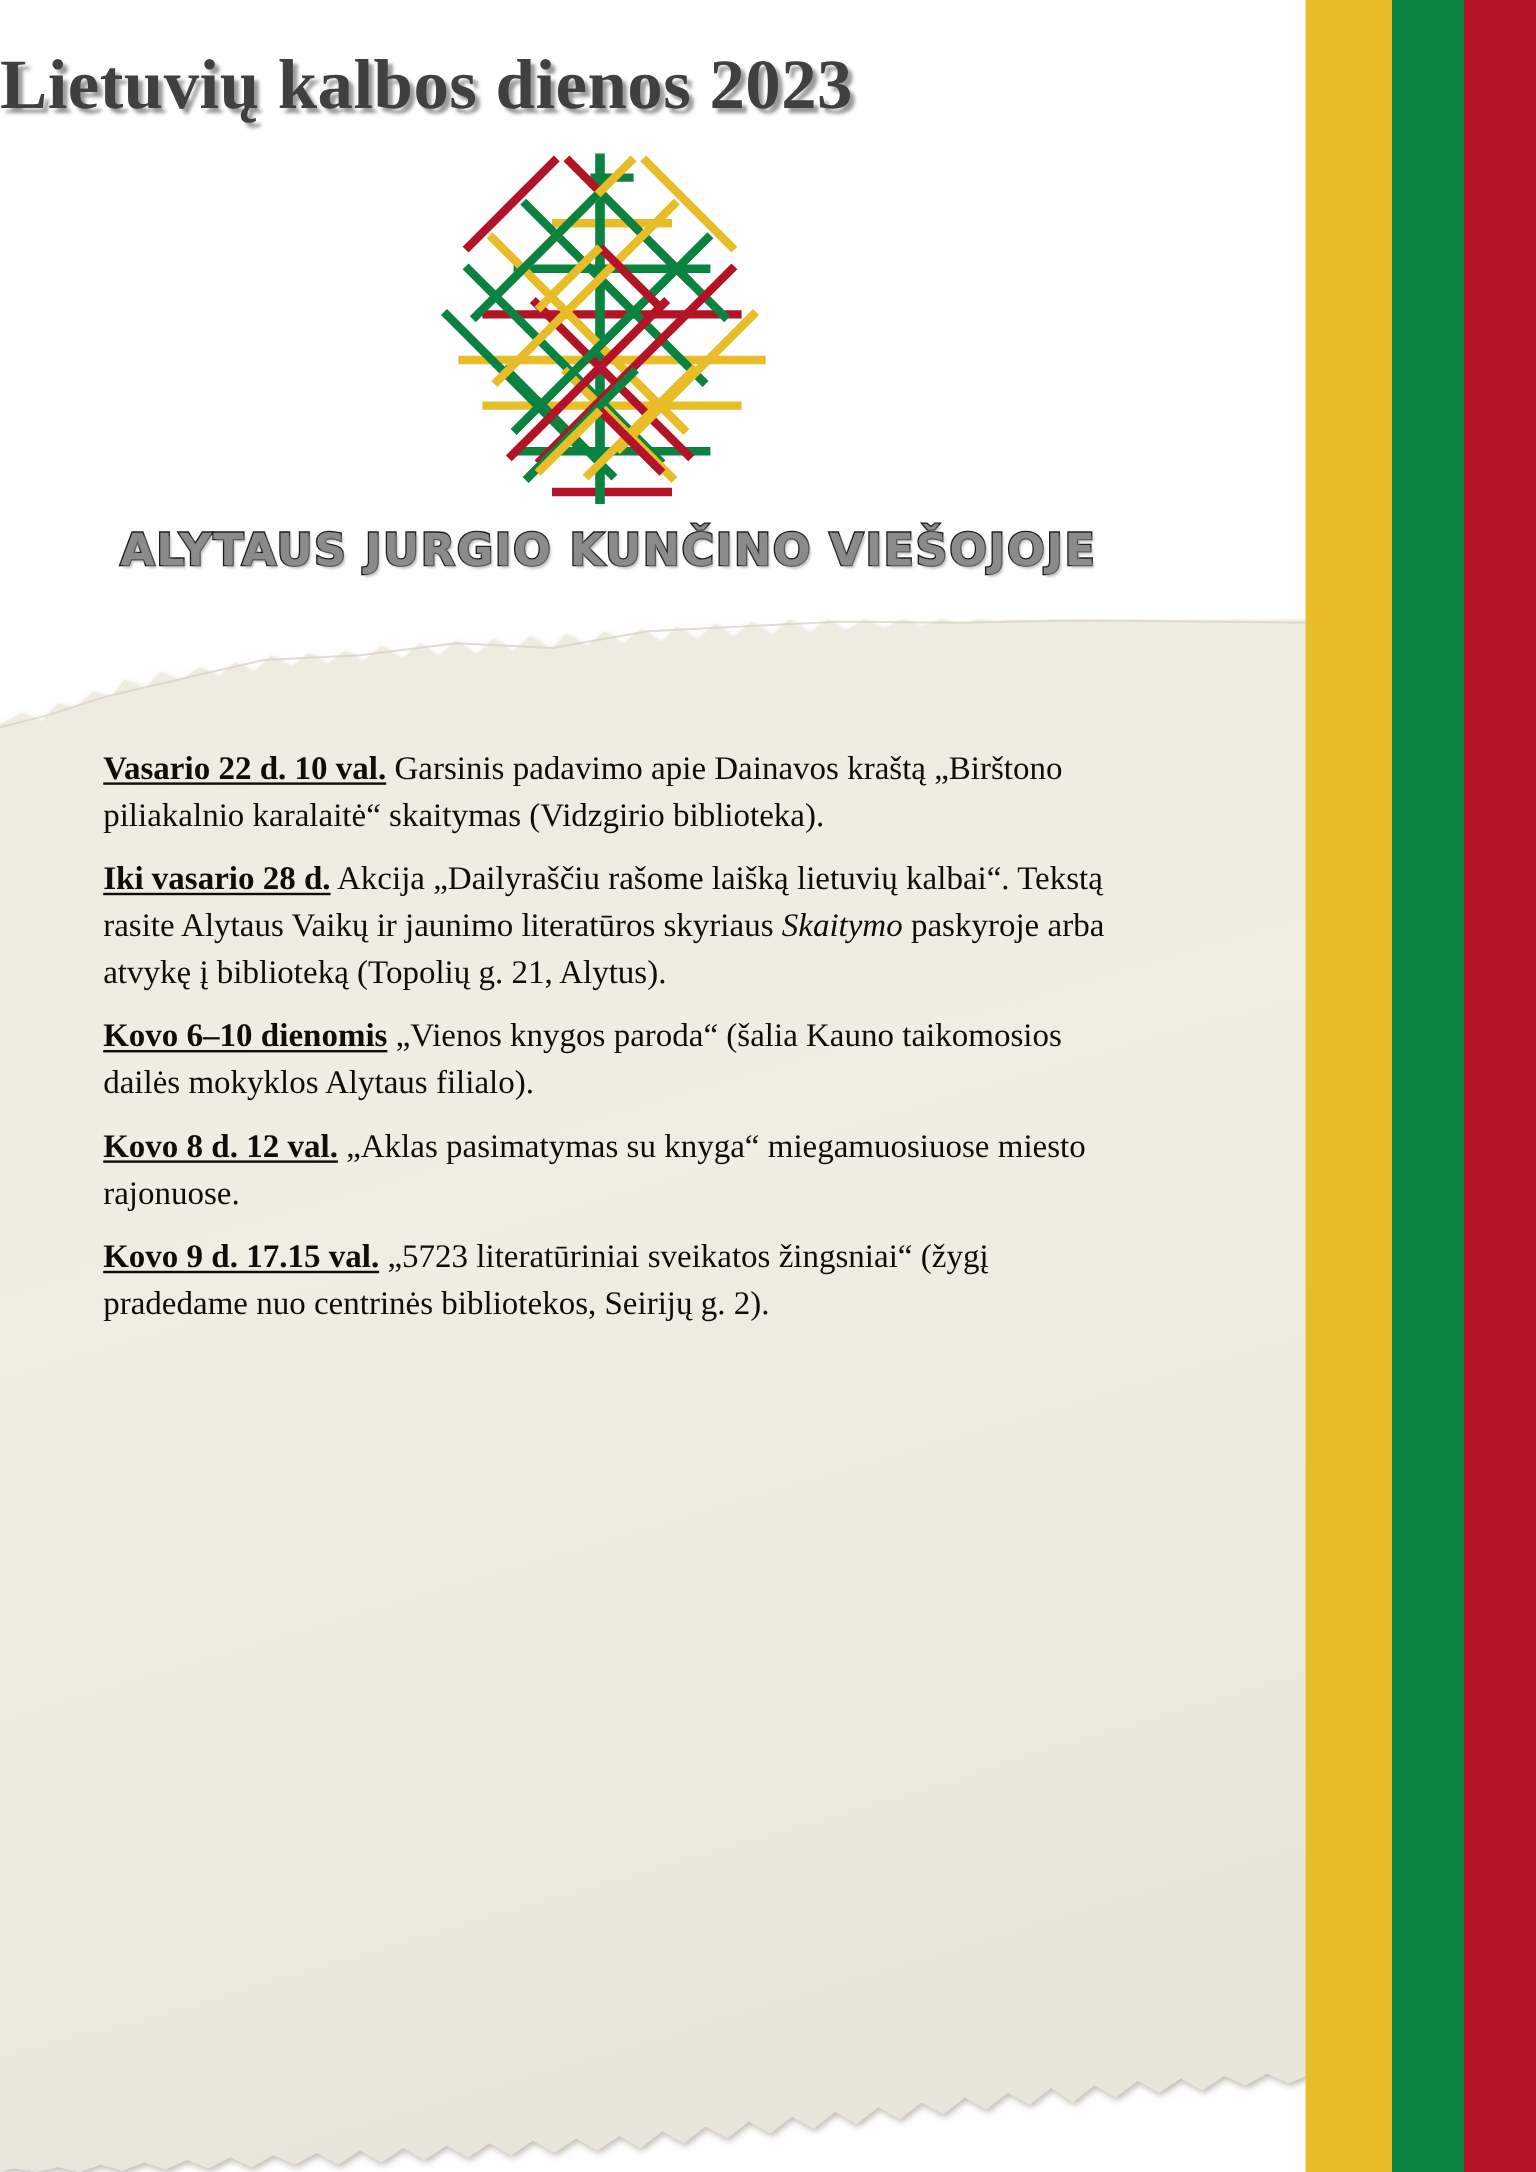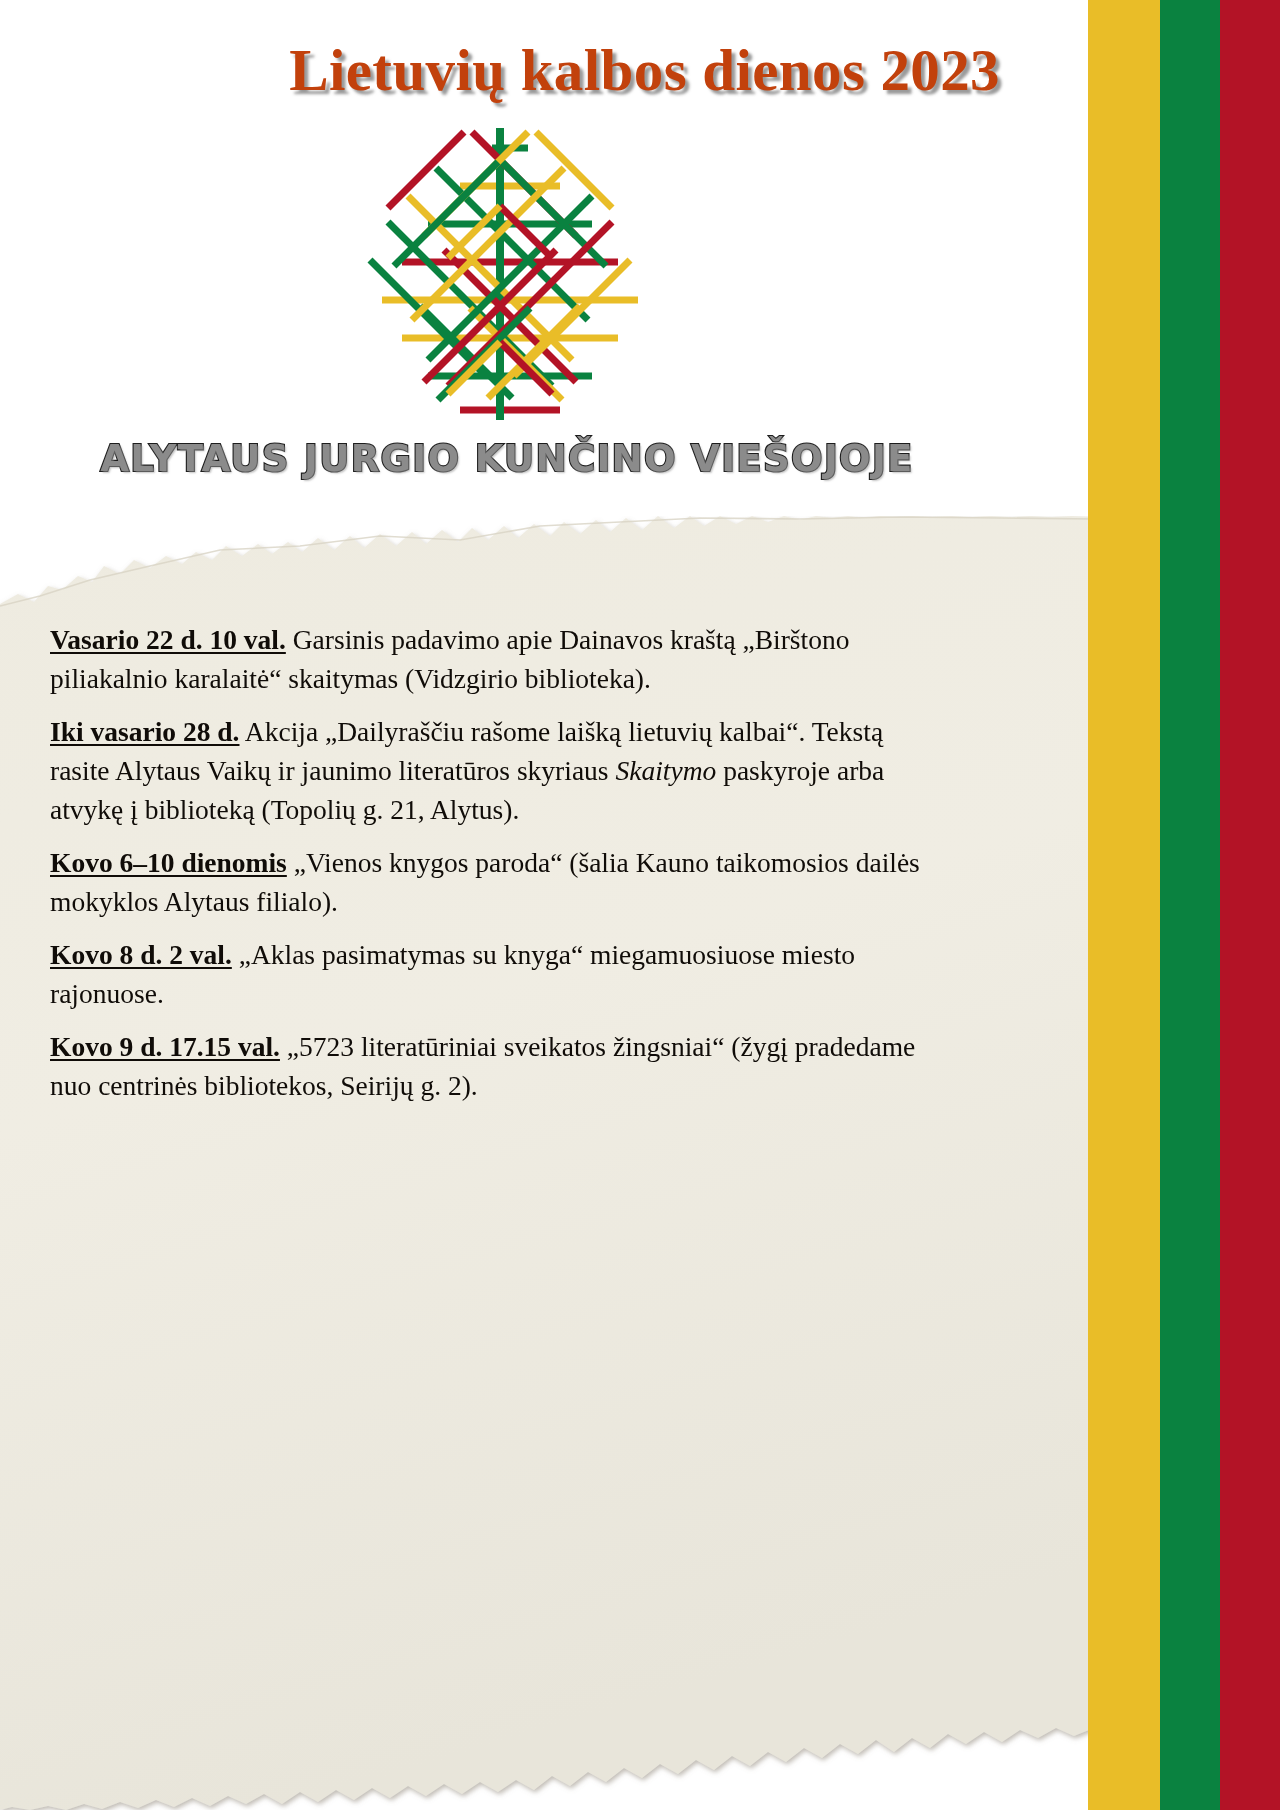--- a/index.html
+++ b/index.html
@@ -42,26 +42,26 @@
     width: 1090px;
     height: 560px;
     z-index: 10;
   }
 
   .poster-title {
     position: absolute;
     top: 36px;
     left: 0;
     width: 1000px;
-    text-align: right;
+    text-align: left;
     font-family: "Liberation Serif", "DejaVu Serif", serif;
     font-weight: bold;
     font-size: 59px;
     letter-spacing: 0.4px;
-    color: #c2410c;
+    color: #404040;
     text-shadow: 4px 4px 3px rgba(120,120,120,0.75);
     white-space: nowrap;
   }
 
   
   .ornament {
     position: absolute;
     top: 110px;
     left: 340px;
     width: 320px;
@@ -109,21 +109,21 @@
     position: absolute;
     left: 50px;
     top: 104px;
     width: 880px;
     z-index: 16;
     font-family: "Liberation Serif", "DejaVu Serif", serif;
     font-size: 27.5px;
     line-height: 39px;
     color: #100c08;
   }
-  .entry { margin-bottom: 14px; }
+  .entry { margin-bottom: 14px; margin-left: 36px; }
   .entry .lead {
     font-weight: bold;
     text-decoration: underline;
     text-underline-offset: 3px;
     text-decoration-thickness: 2px;
   }
   .entry .ital { font-style: italic; }
 </style>
 </head>
 <body>
@@ -226,21 +226,21 @@
 
       <path fill="none" stroke="#d8d3c4" stroke-width="1.6" opacity="0.8" d="
         M 0,90 L 40,80 L 90,64 L 150,50 L 220,34 L 300,30 L 380,20 L 460,24 L 540,10 L 620,6 L 700,2 L 800,3 L 900,1 L 1000,2 L 1094,3"></path>
     </svg>
 
     <div class="paper-body">
 
     <div class="entry"><span class="lead">Vasario 22 d. 10 val.</span><span> Garsinis padavimo apie Dainavos kraštą „Birštono piliakalnio karalaitė“ skaitymas (Vidzgirio biblioteka).</span></div>
         <div class="entry"><span class="lead">Iki vasario 28 d.</span><span> Akcija „Dailyraščiu rašome laišką lietuvių kalbai“. Tekstą rasite Alytaus Vaikų ir jaunimo literatūros skyriaus </span><span class="ital">Skaitymo</span><span> paskyroje arba atvykę į biblioteką (Topolių g. 21, Alytus).</span></div>
         <div class="entry"><span class="lead">Kovo 6–10 dienomis</span><span> „Vienos knygos paroda“ (šalia Kauno taikomosios dailės mokyklos Alytaus filialo).</span></div>
-        <div class="entry"><span class="lead">Kovo 8 d. 2 val.</span><span> „Aklas pasimatymas su knyga“ miegamuosiuose miesto rajonuose.</span></div>
+        <div class="entry"><span class="lead">Kovo 8 d. 12 val.</span><span> „Aklas pasimatymas su knyga“ miegamuosiuose miesto rajonuose.</span></div>
         <div class="entry"><span class="lead">Kovo 9 d. 17.15 val.</span><span> „5723 literatūriniai sveikatos žingsniai“ (žygį pradedame nuo centrinės bibliotekos, Seirijų g. 2).</span></div>
       </div>
   </div>
 
   <div class="stripes">
     <div class="stripe stripe-yellow"></div>
     <div class="stripe stripe-green"></div>
     <div class="stripe stripe-red"></div>
   </div>
 

